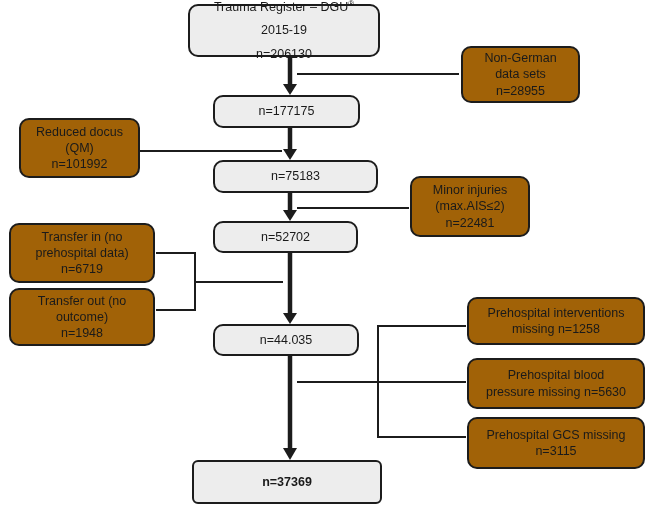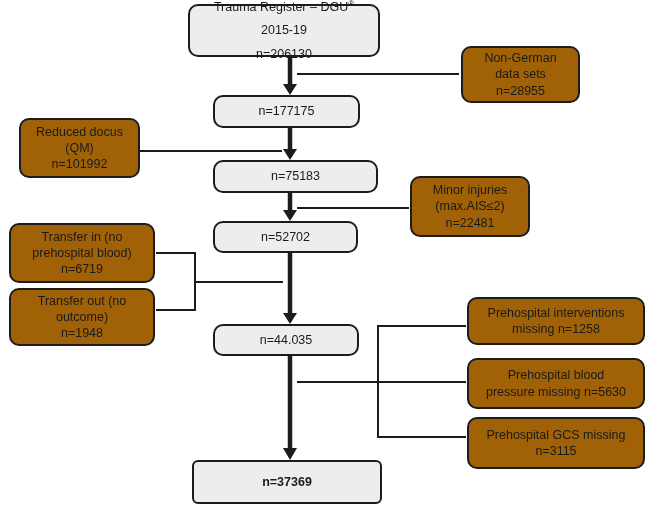--- a/index.html
+++ b/index.html
@@ -140,21 +140,21 @@
   </div>
 
   <div class="box dark b-minor-injuries">
     <div>Minor injuries</div>
     <div>(max.AIS≤2)</div>
     <div>n=22481</div>
   </div>
 
   <div class="box dark b-transfer-in">
     <div>Transfer in (no</div>
-    <div>prehospital blood)</div>
+    <div>prehospital data)</div>
     <div>n=6719</div>
   </div>
 
   <div class="box dark b-transfer-out">
     <div>Transfer out (no</div>
     <div>outcome)</div>
     <div>n=1948</div>
   </div>
 
   <div class="box dark b-preh-int">

